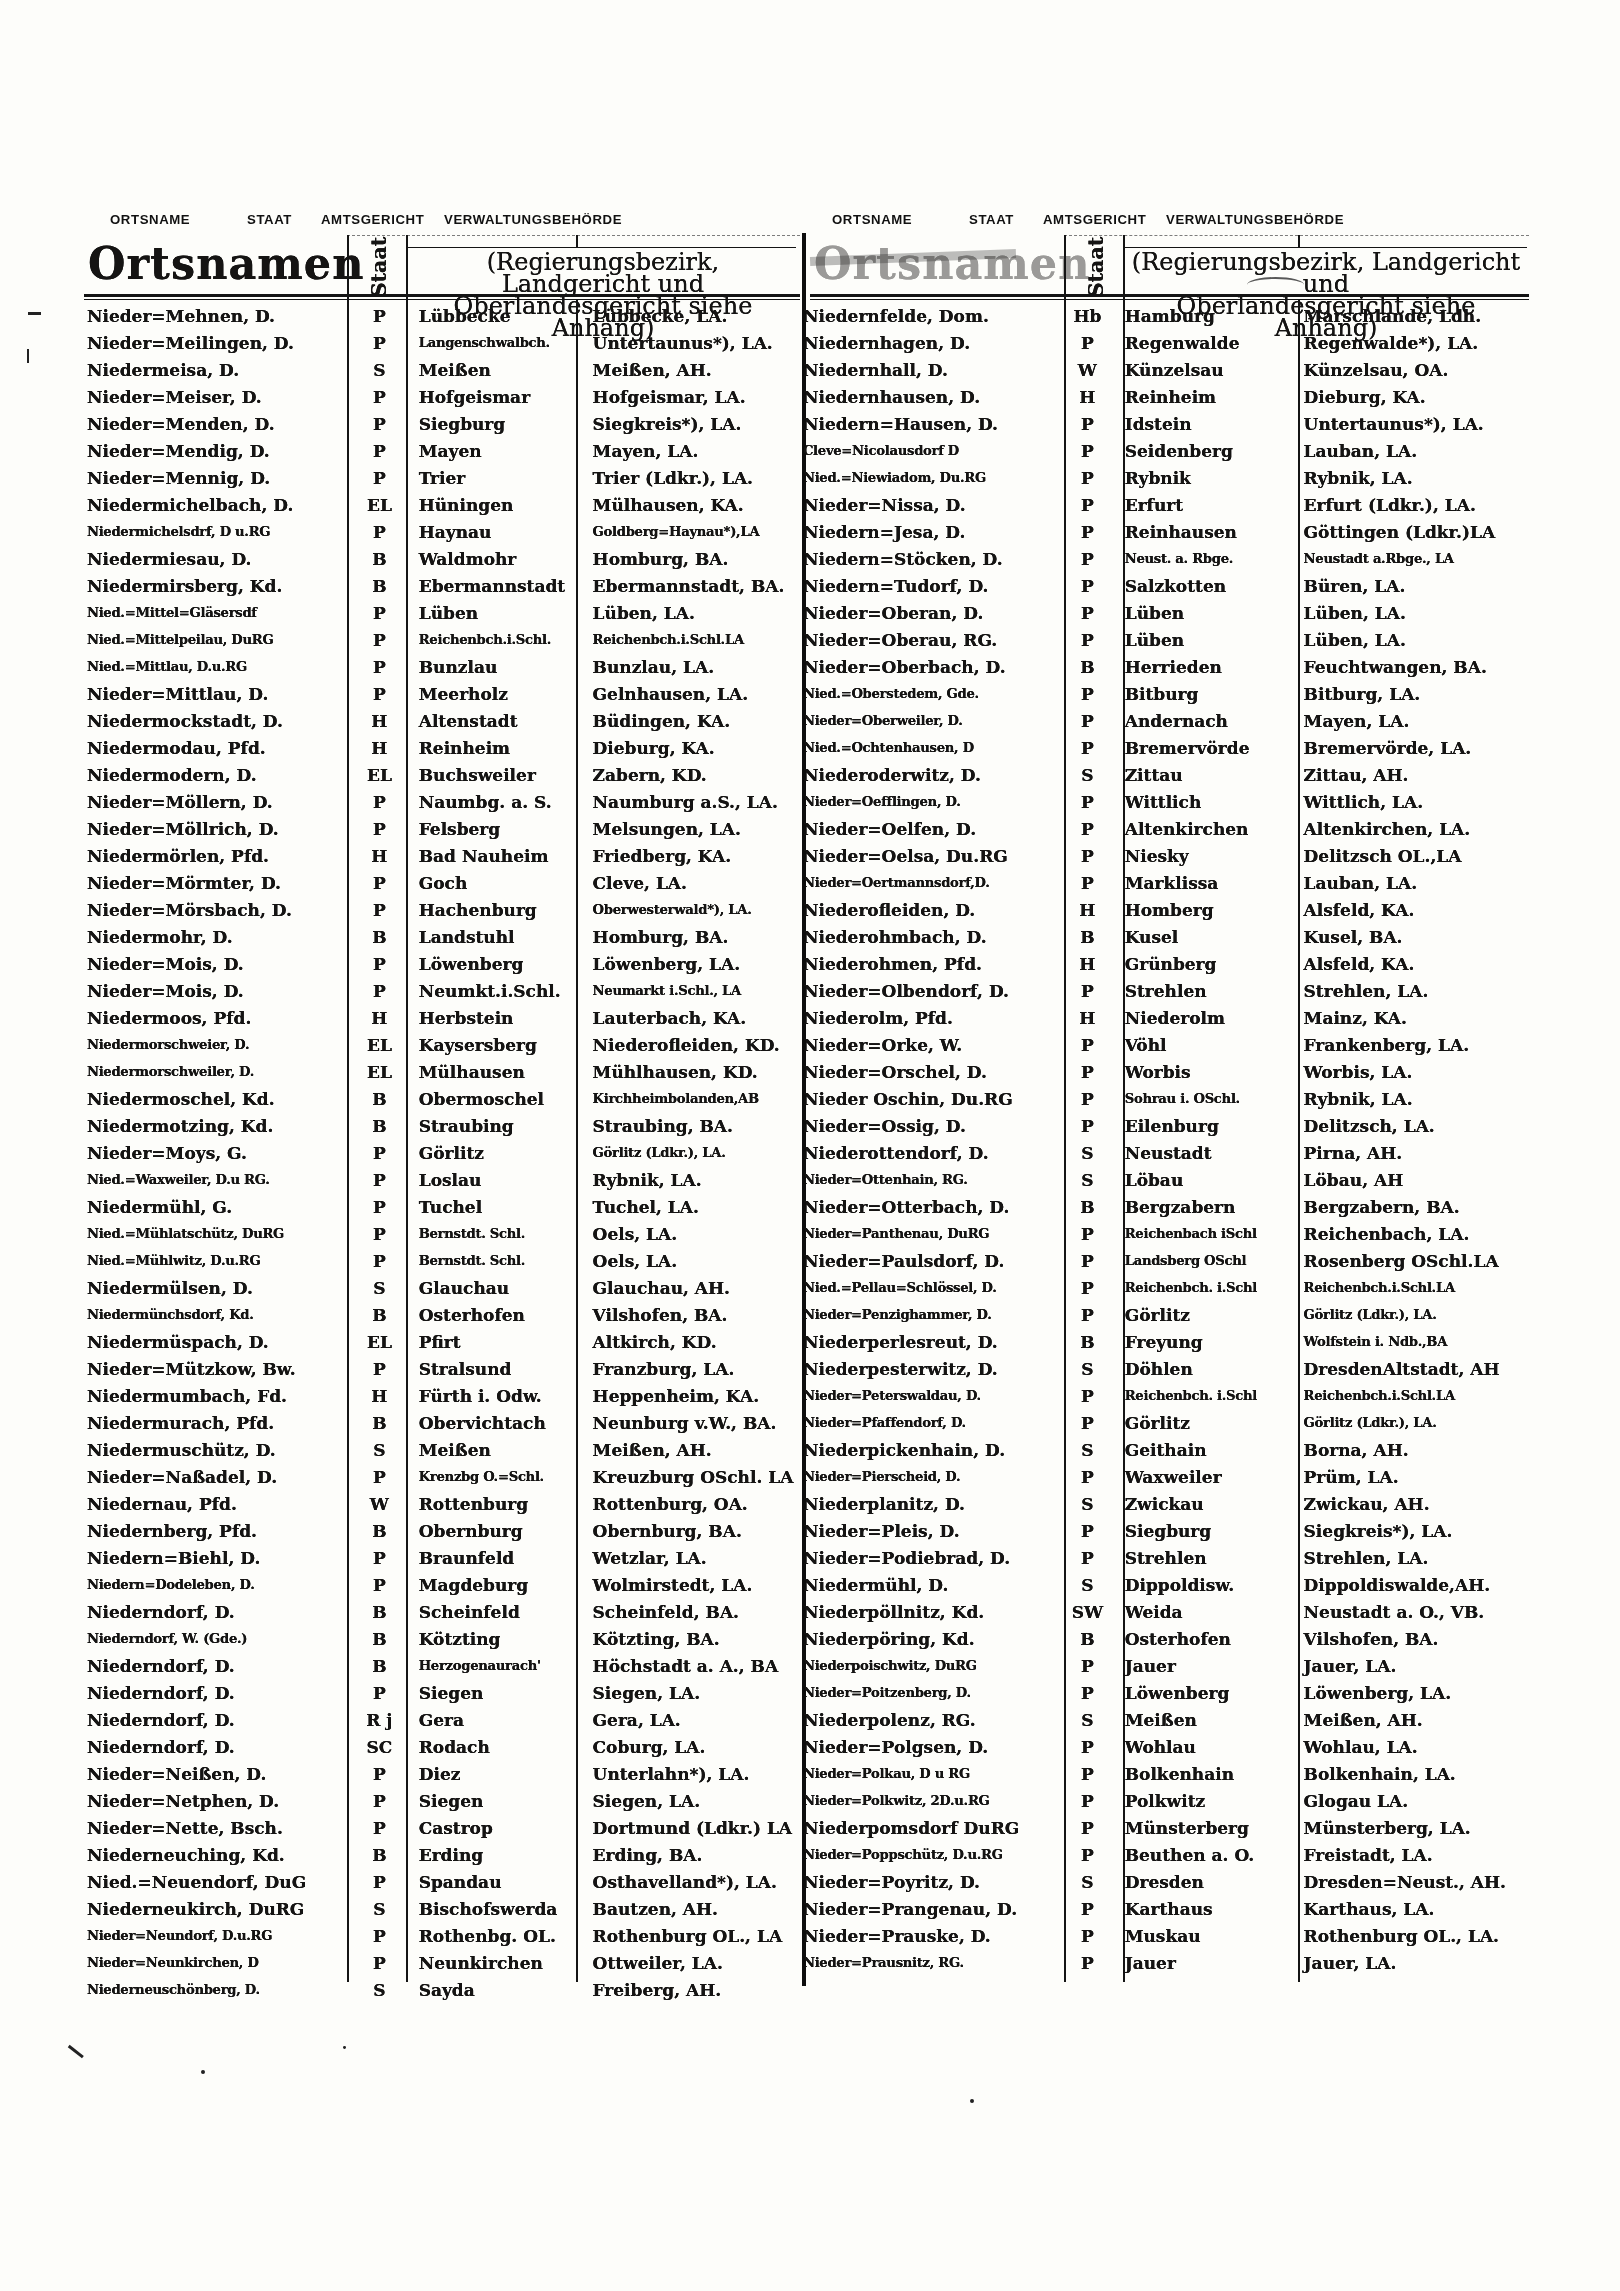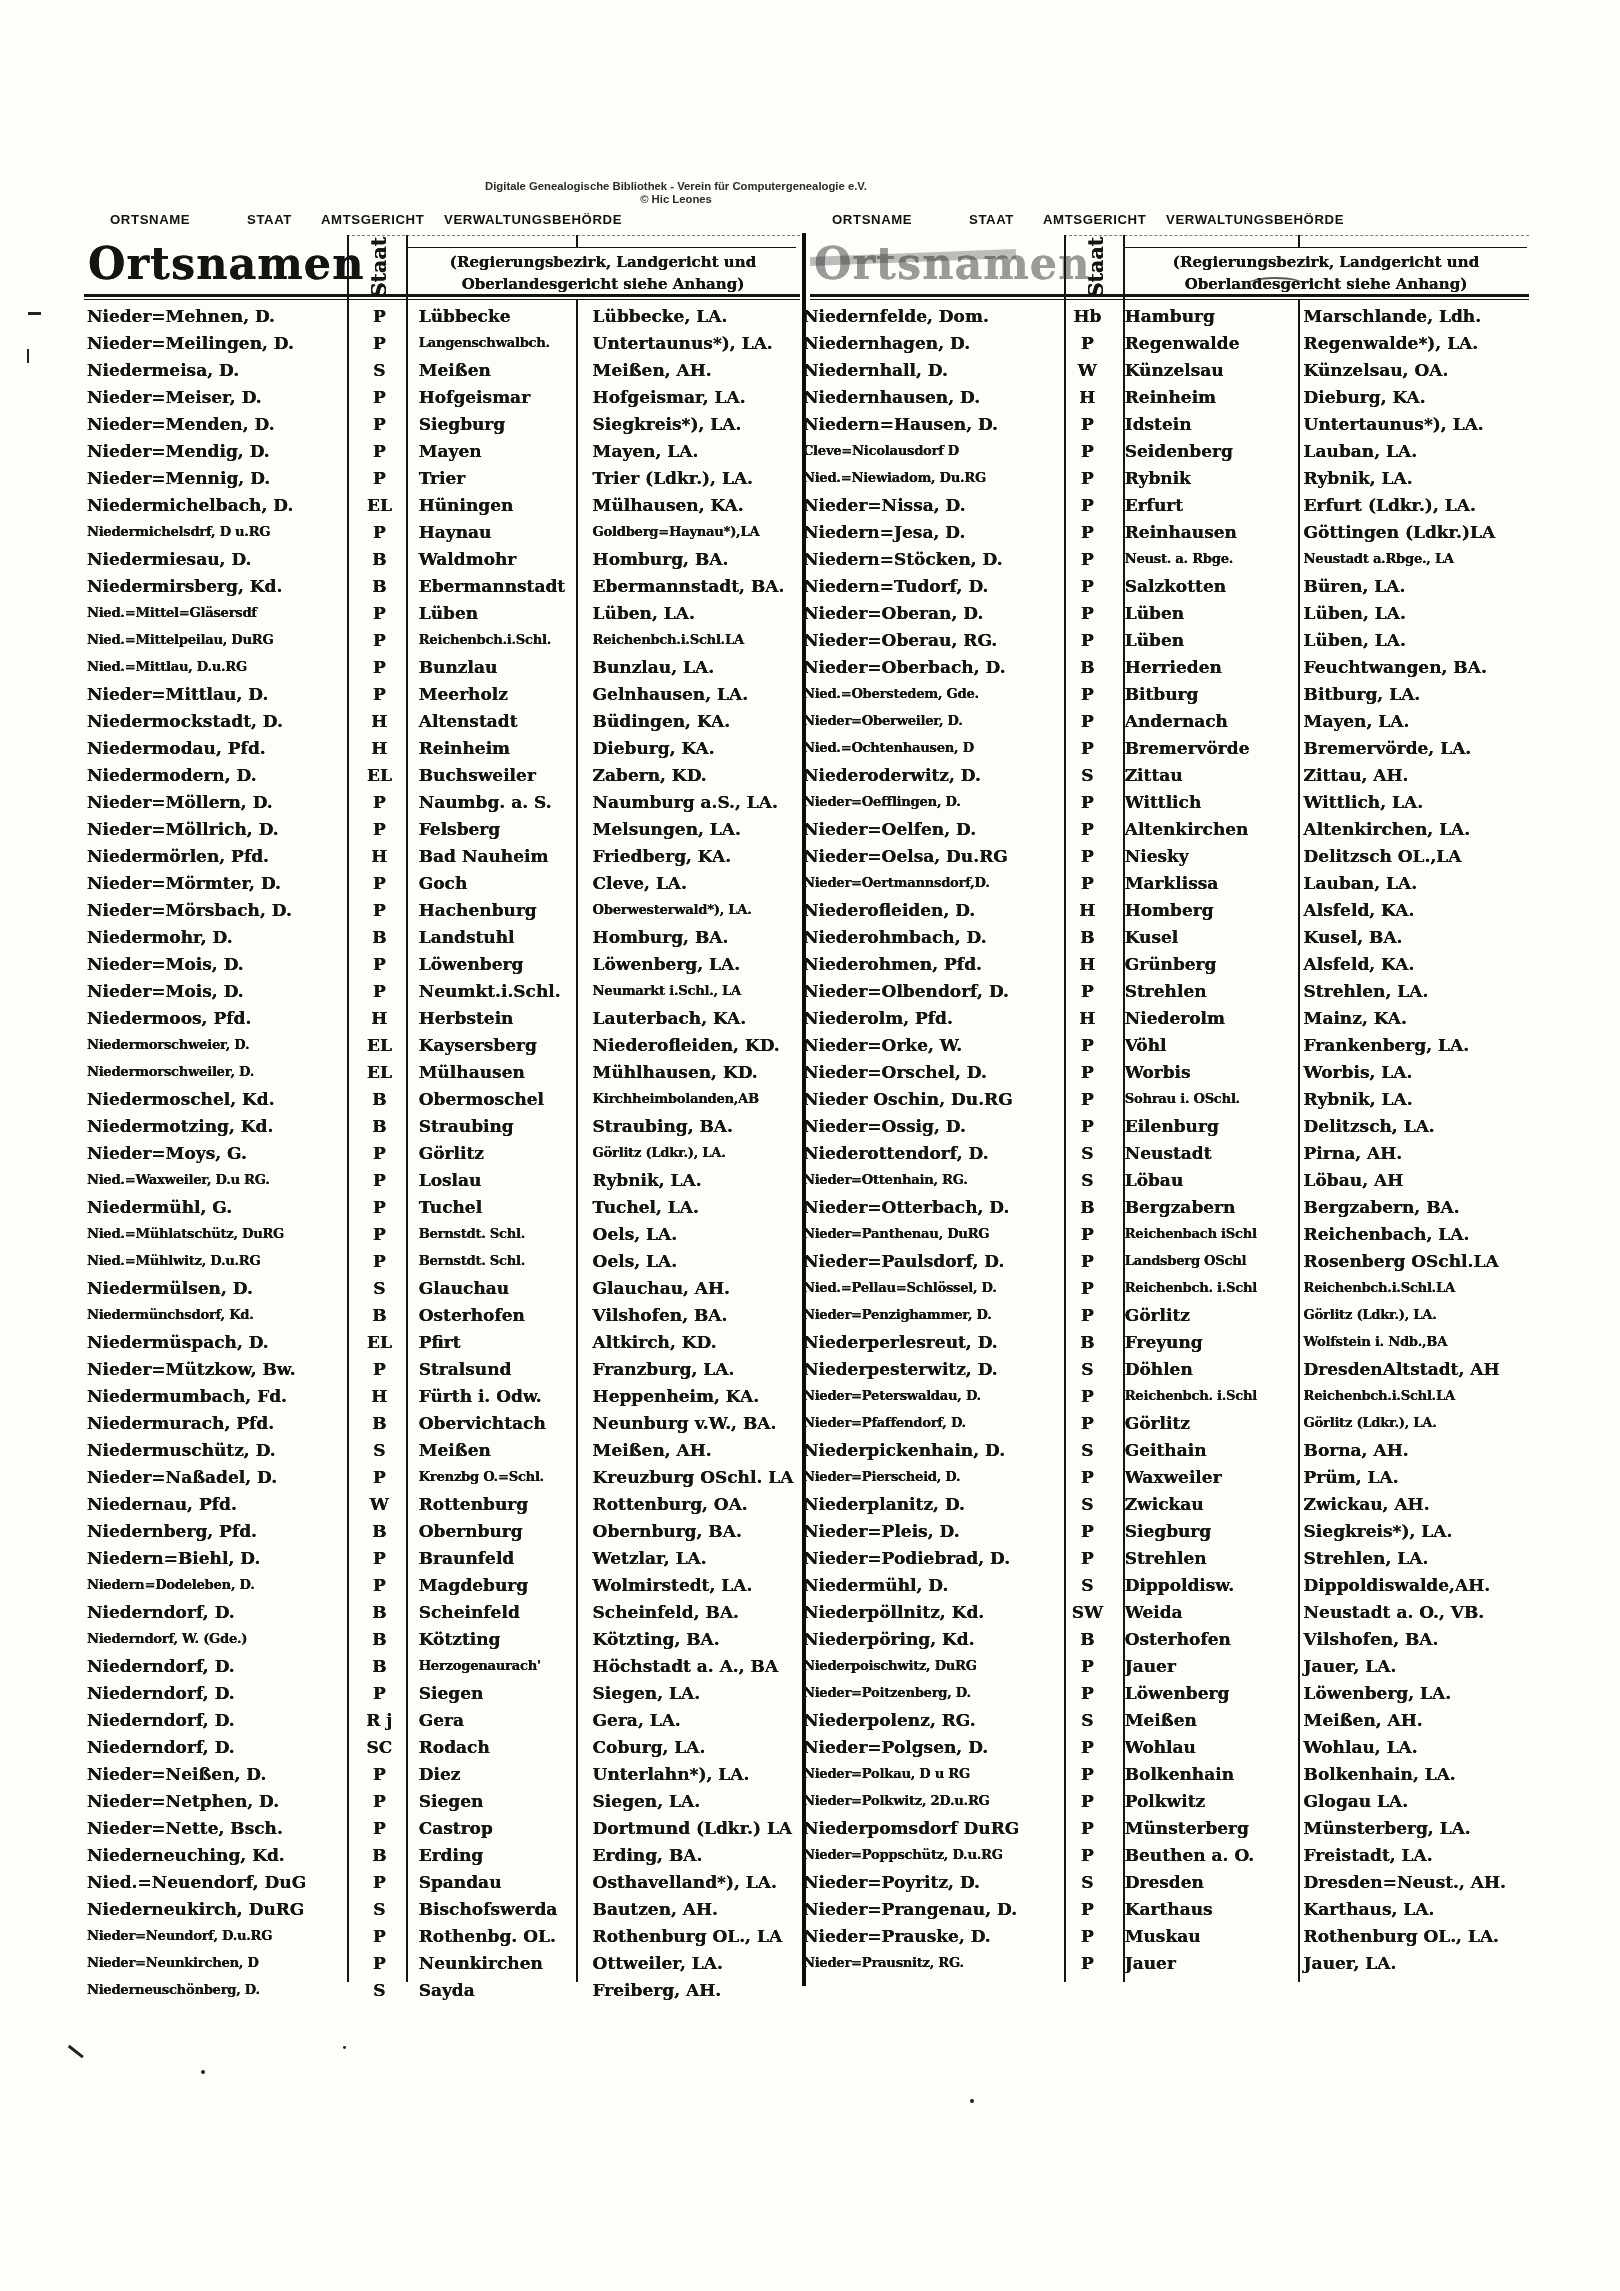--- a/index.html
+++ b/index.html
@@ -13,21 +13,21 @@
   .mlabel{position:absolute;top:212px;font-family:"Liberation Sans",sans-serif;
           font-weight:bold;font-size:13.2px;letter-spacing:0.6px;color:#111;}
   
   .ortsnamen{position:absolute;top:238px;font-size:43px;font-weight:bold;
              letter-spacing:1px;transform:scaleY(1.04);text-shadow:0 0 0.6px #000;}
   .ortsnamen.smudged{opacity:.42;filter:blur(0.5px);}
   .smear{position:absolute;background:rgba(20,20,20,.28);transform:rotate(-2.2deg);}
   .staat-vert{position:absolute;width:61px;height:63px;overflow:hidden;}
   .staat-vert span{position:absolute;left:50%;top:50%;transform:translate(-50%,-50%) rotate(-90deg);
                    font-size:20.6px;font-weight:bold;text-shadow:0 0 0.5px #000;}
-  .hdr-note{position:absolute;text-align:center;font-weight:bold;font-size:15px;
+  .hdr-note{position:absolute;text-align:center;font-weight:normal;font-size:24px;
             line-height:22px;text-shadow:0 0 0.5px #000;}
   
   .vrule{position:absolute;width:1.6px;background:#141414;}
   .vrule.heavy{width:3.9px;background:#0d0d0d;}
   .hrule{position:absolute;height:1.4px;background:#141414;}
   .hrule.thick{height:2.5px;}
   .hrule.dashed{background:none;border-top:1.3px dashed #3a3a3a;opacity:.65;height:0;}
   
   .tbody{position:absolute;top:302px;}
   .row{display:flex;height:27px;align-items:center;}
@@ -46,24 +46,20 @@
   .speck{position:absolute;background:#222;border-radius:50%;}
   .arc{position:absolute;width:57px;height:13.7px;border-top:2.4px solid #222;
        border-radius:50% 50% 0 0;opacity:.75;}
   .margin-mark{position:absolute;background:#222;}
 </style>
 </head>
 <body>
 
 <div id="page">
 
-  <div class="watermark">
-    <div>Digitale Genealogische Bibliothek - Verein für Computergenealogie e.V.</div>
-    <div>© Hic Leones</div>
-  </div>
 
   <span class="mlabel" style="left:110px">ORTSNAME</span>
   <span class="mlabel" style="left:247px">STAAT</span>
   <span class="mlabel" style="left:321px">AMTSGERICHT</span>
   <span class="mlabel" style="left:444px">VERWALTUNGSBEHÖRDE</span>
 
   <span class="mlabel" style="left:832px">ORTSNAME</span>
   <span class="mlabel" style="left:969px">STAAT</span>
   <span class="mlabel" style="left:1043px">AMTSGERICHT</span>
   <span class="mlabel" style="left:1166px">VERWALTUNGSBEHÖRDE</span>

